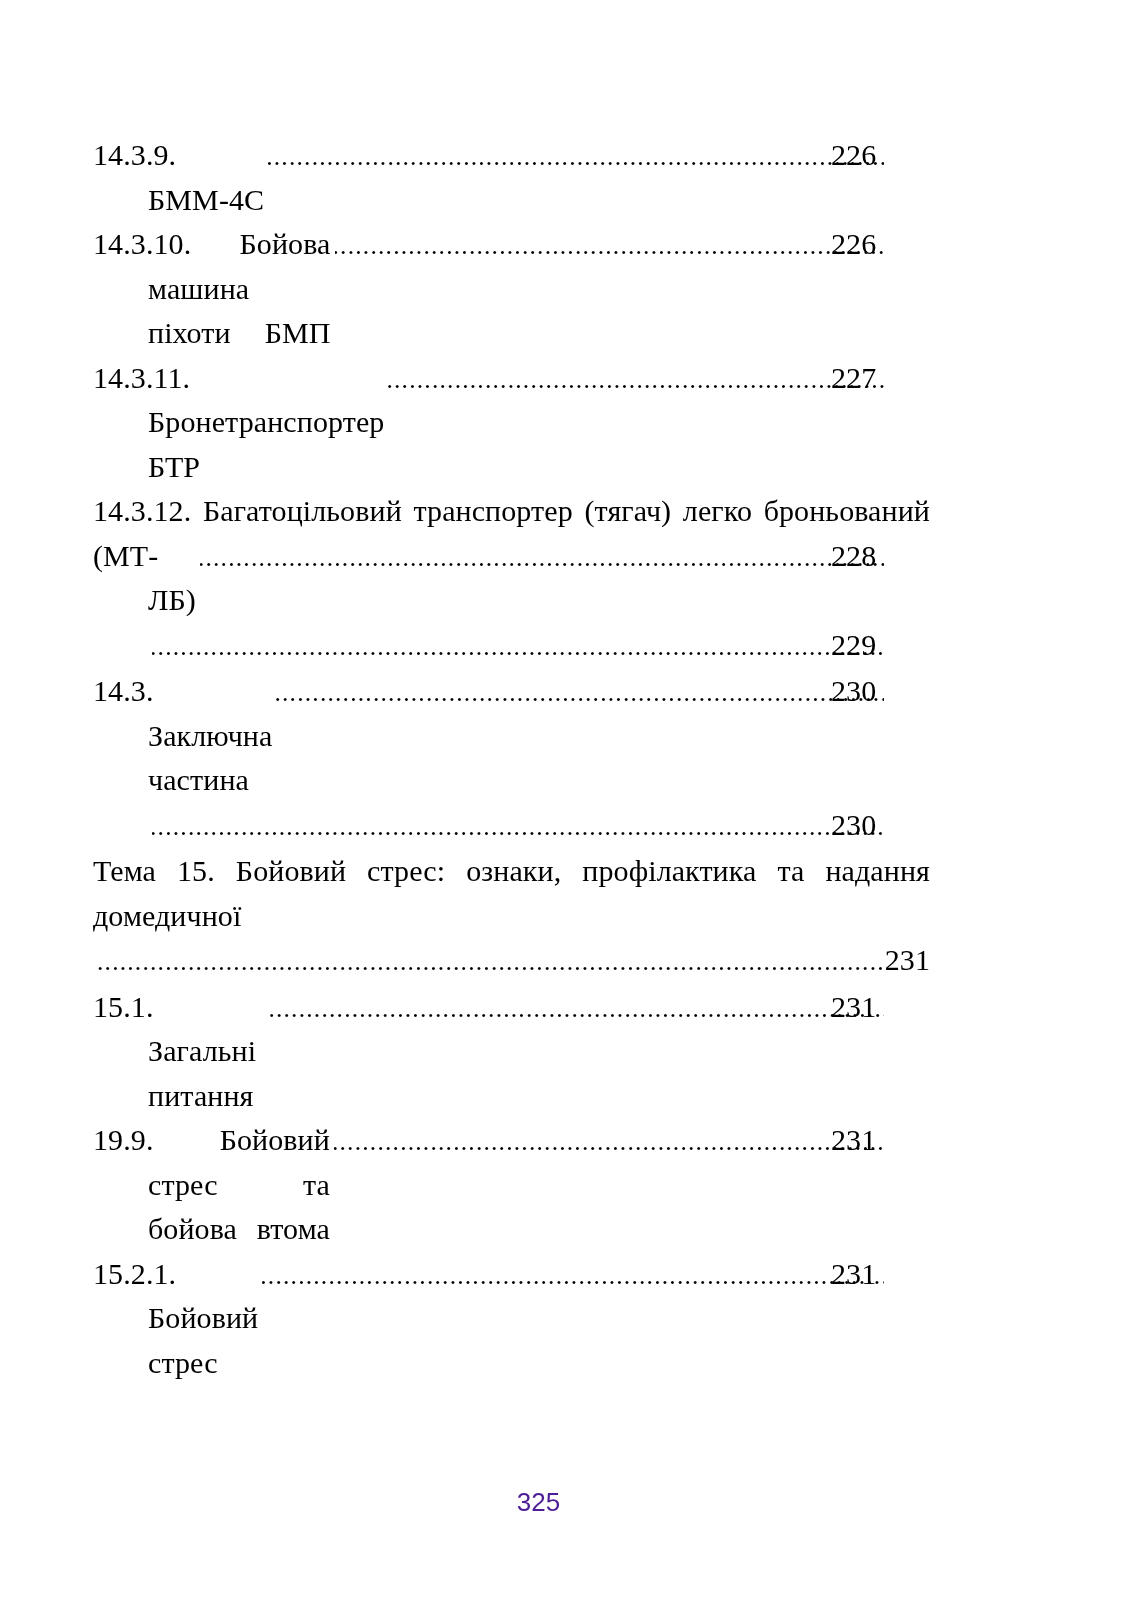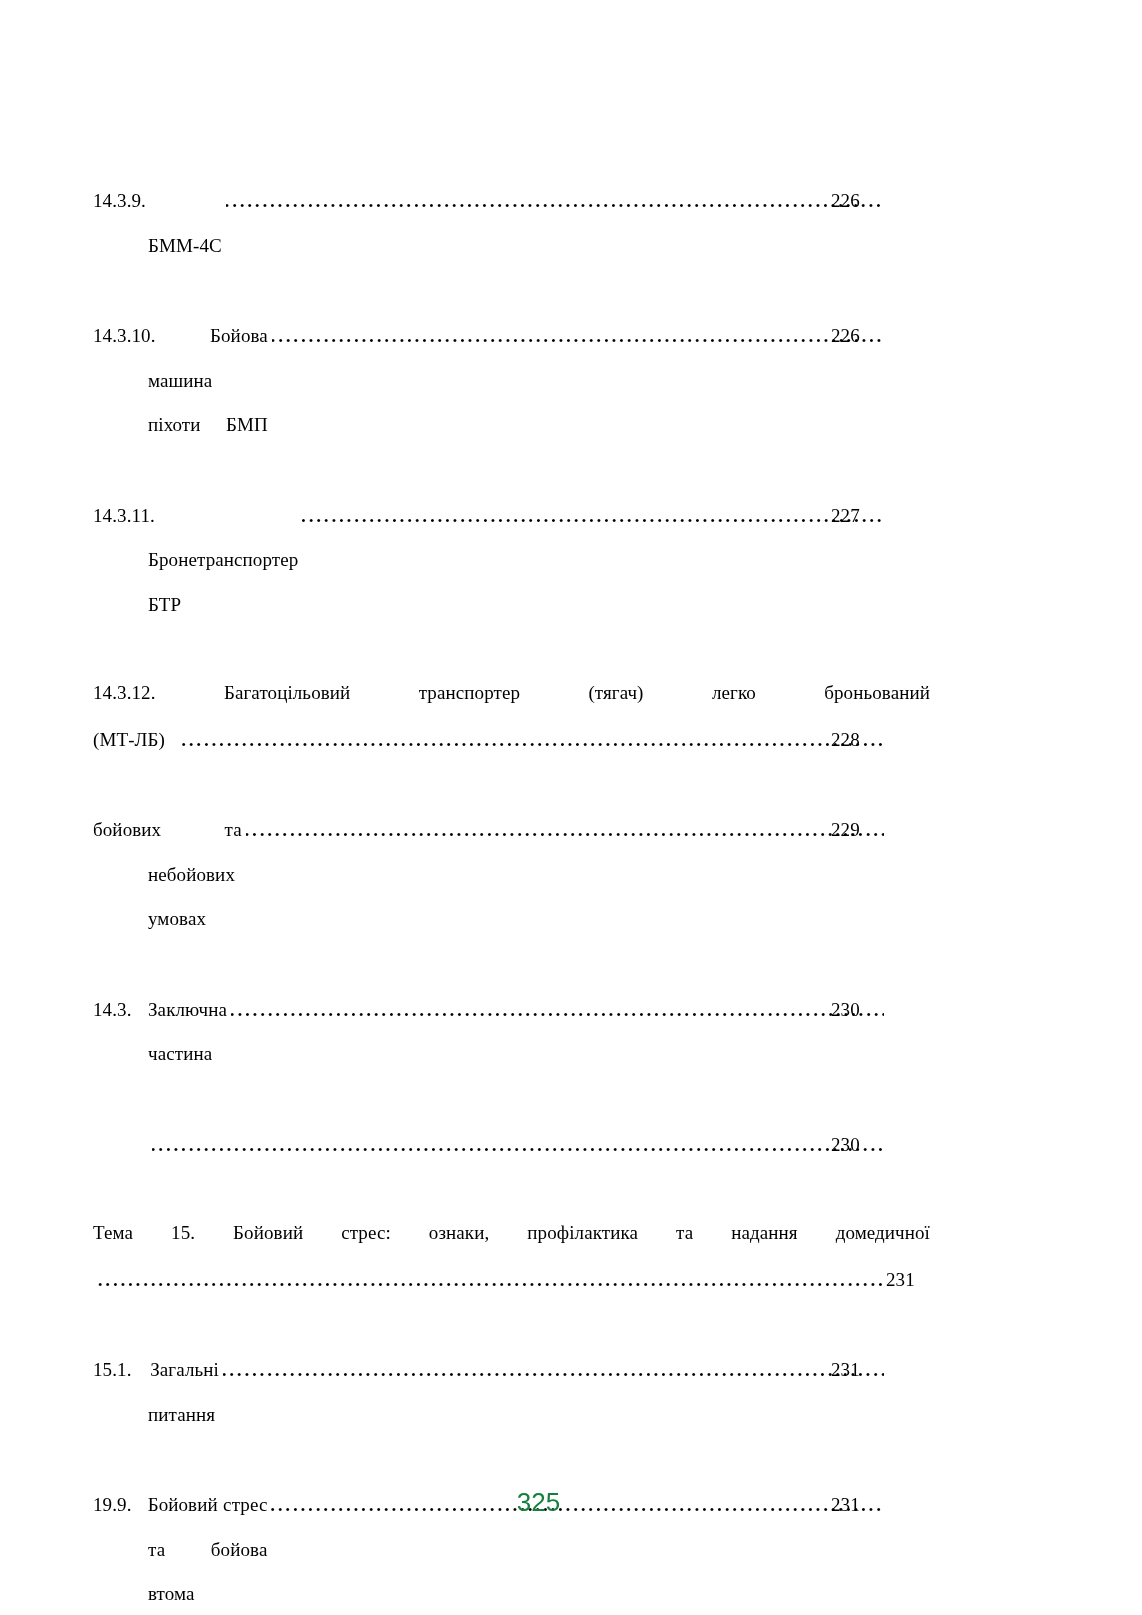--- a/index.html
+++ b/index.html
@@ -29,26 +29,25 @@
   .toc {
     position: absolute;
     left: 93px;
     top: 133px;
     width: 837px;
   }
 
   
   .entry {
     position: relative;
-    font-size: 19px;
+    font-size: 30px;
     line-height: 44.5px;
     text-align: justify;
     text-align-last: justify;
     letter-spacing: 0.1px;
-    margin-top: 44px;
   }
 
   
   .entry.lvl-theme   { padding-left: 0px; }
   .entry.lvl-sub     { padding-left: 55px; }
   .entry.lvl-subsub  { padding-left: 55px; }
   .entry.lvl-plain   { padding-left: 55px; }
 
   
   .entry.lvl-sub,
@@ -89,21 +88,21 @@
   }
 
   .folio {
     position: absolute;
     left: 0;
     top: 1487px;
     width: 1077px;
     text-align: center;
     font-family: "Liberation Sans", "DejaVu Sans", sans-serif;
     font-size: 26px;
-    color: #15803d;
+    color: #4c1d95;
   }
 </style>
 </head>
 <body>
 
 <div class="page">
 
   <div class="toc">
 
   <div class="entry lvl-subsub">
@@ -130,21 +129,20 @@
       <div class="entry lvl-subsub">
         <div class="headtext">14.3.12.   Багатоцільовий транспортер (тягач) легко броньований</div>
         <div class="row tailrow">
           <span class="label">(МТ-ЛБ)</span>
           <span class="leader"></span>
           <span class="pageno">228</span>
         </div>
       </div>
       <div class="entry lvl-sub">
         <div class="row tailrow">
-          <span class="label">бойових та небойових умовах</span>
           <span class="leader"></span>
           <span class="pageno">229</span>
         </div>
       </div>
       <div class="entry lvl-sub">
         <div class="row tailrow">
           <span class="label">14.3.   Заключна частина</span>
           <span class="leader"></span>
           <span class="pageno">230</span>
         </div>

